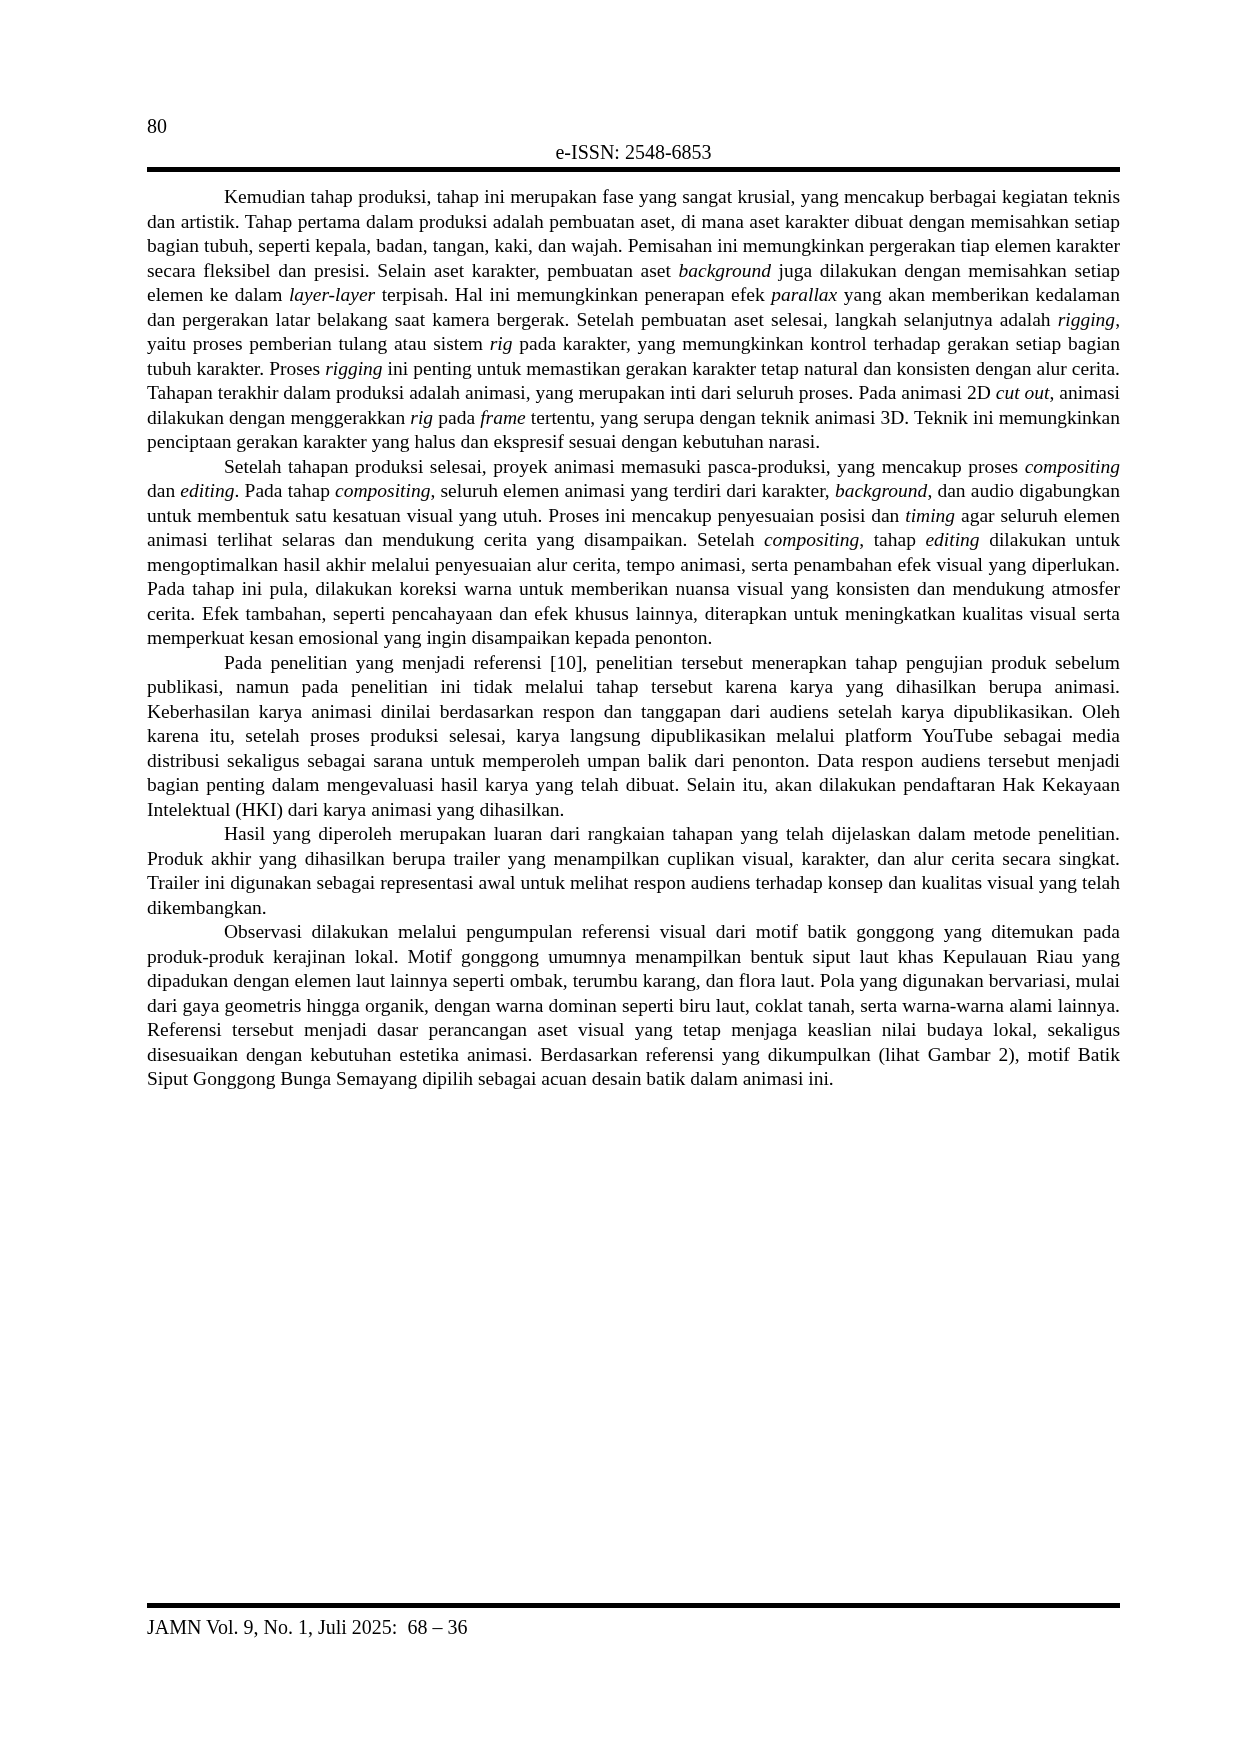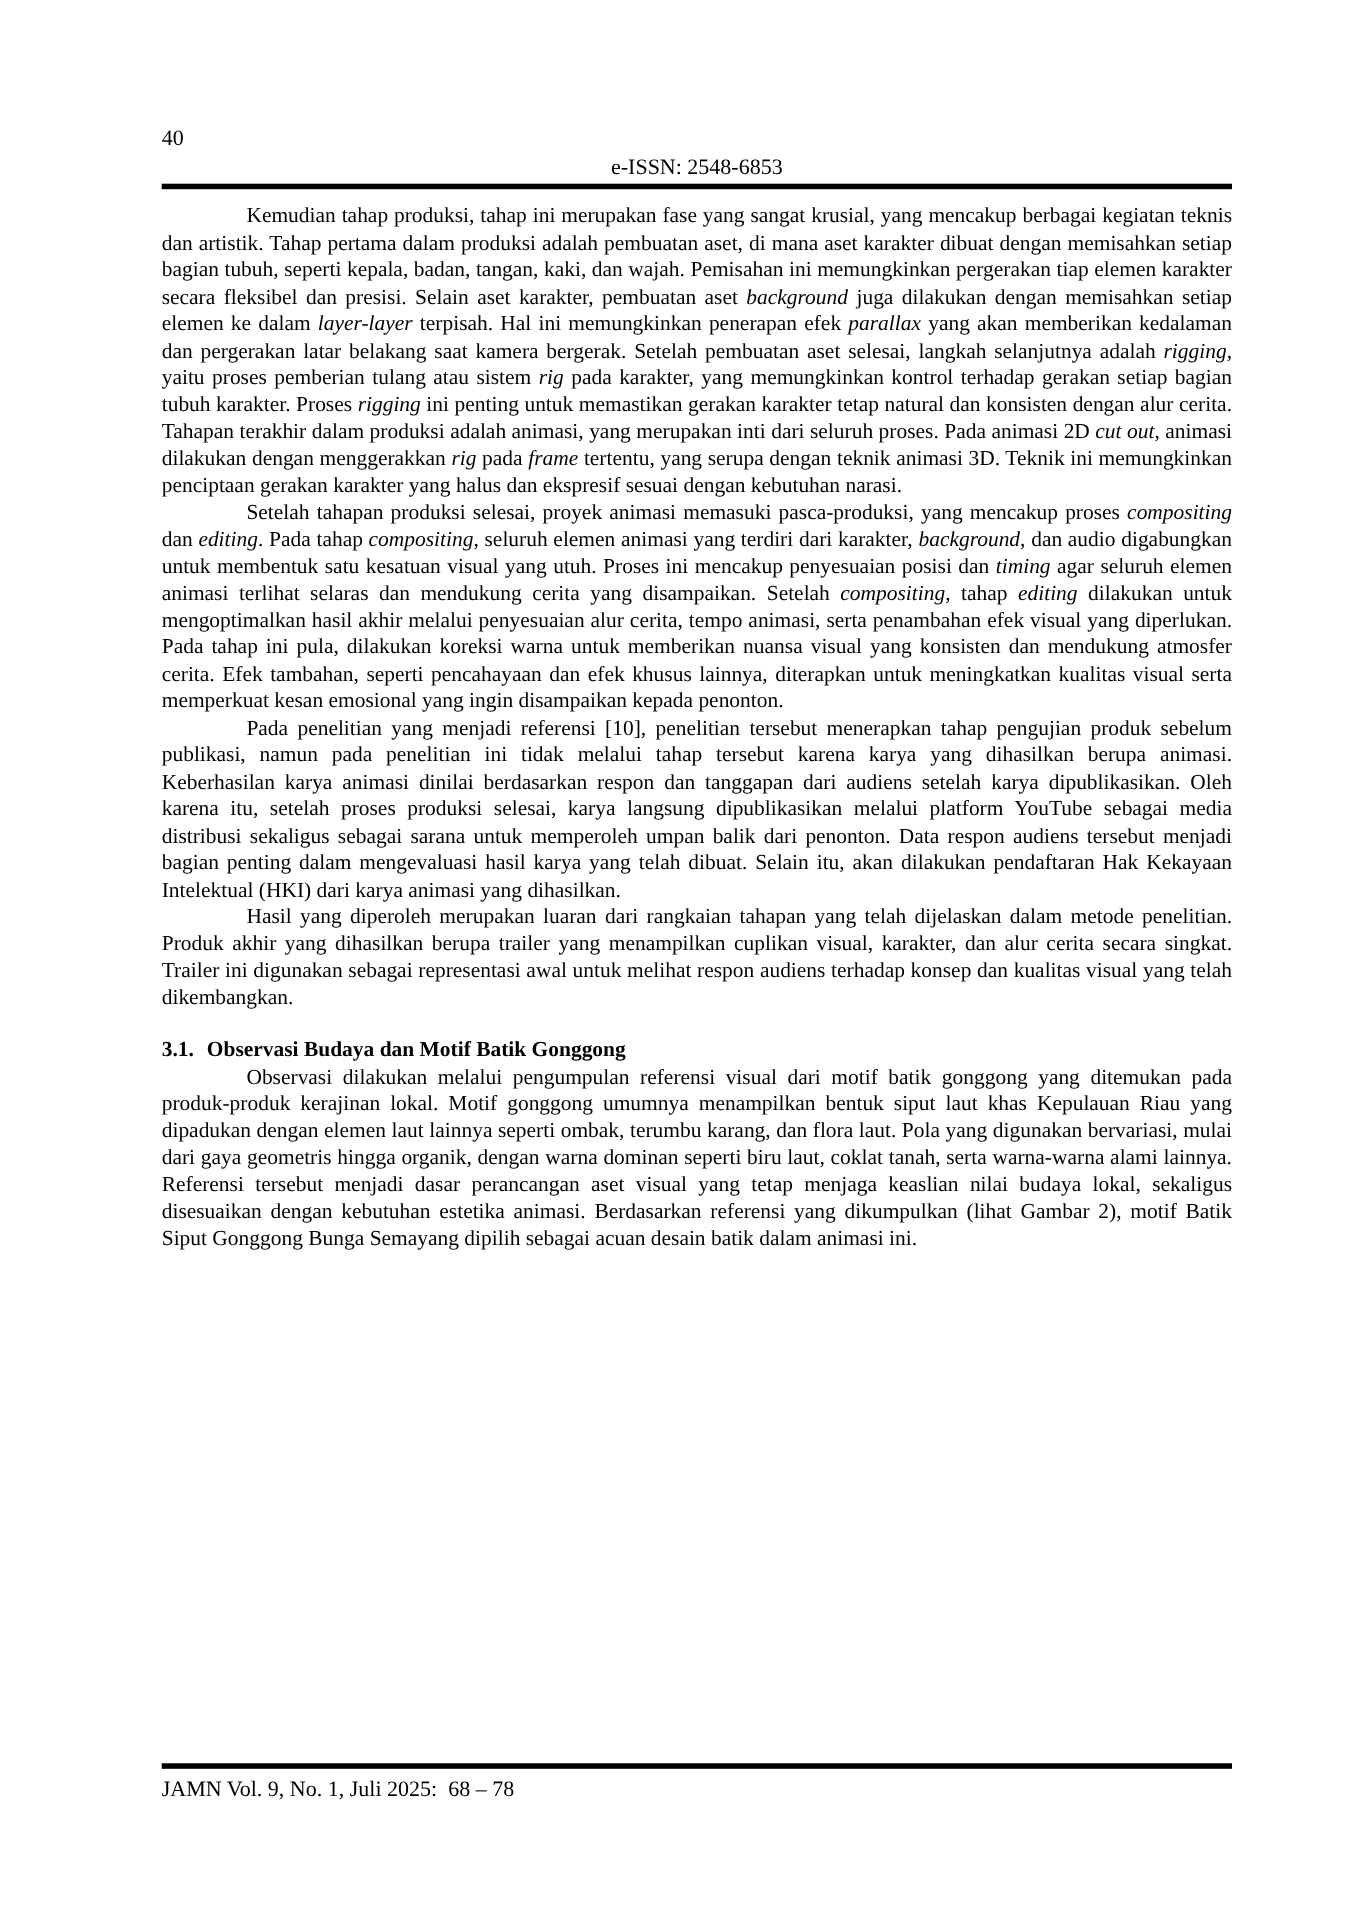--- a/index.html
+++ b/index.html
@@ -62,28 +62,27 @@
     top: 1615px;
     font-size: 20px;
     line-height: 25px;
     white-space: pre;
   }
 </style>
 </head>
 <body>
 
 <div class="page">
-  <div class="page-number">40</div>
+  <div class="page-number">80</div>
   <div class="issn">e-ISSN: 2548-6853</div>
   <div class="rule header-rule"></div>
 
   <div class="doc-body" id="doc-body">
       <p class="para indent"><span>Kemudian tahap produksi, tahap ini merupakan fase yang sangat krusial, yang mencakup berbagai kegiatan teknis dan artistik. Tahap pertama dalam produksi adalah pembuatan aset, di mana aset karakter dibuat dengan memisahkan setiap bagian tubuh, seperti kepala, badan, tangan, kaki, dan wajah. Pemisahan ini memungkinkan pergerakan tiap elemen karakter secara fleksibel dan presisi. Selain aset karakter, pembuatan aset </span><em>background</em><span> juga dilakukan dengan memisahkan setiap elemen ke dalam </span><em>layer-layer</em><span> terpisah. Hal ini memungkinkan penerapan efek </span><em>parallax</em><span> yang akan memberikan kedalaman dan pergerakan latar belakang saat kamera bergerak. Setelah pembuatan aset selesai, langkah selanjutnya adalah </span><em>rigging</em><span>, yaitu proses pemberian tulang atau sistem </span><em>rig</em><span> pada karakter, yang memungkinkan kontrol terhadap gerakan setiap bagian tubuh karakter. Proses </span><em>rigging</em><span> ini penting untuk memastikan gerakan karakter tetap natural dan konsisten dengan alur cerita. Tahapan terakhir dalam produksi adalah animasi, yang merupakan inti dari seluruh proses. Pada animasi 2D </span><em>cut out</em><span>, animasi dilakukan dengan menggerakkan </span><em>rig</em><span> pada </span><em>frame</em><span> tertentu, yang serupa dengan teknik animasi 3D. Teknik ini memungkinkan penciptaan gerakan karakter yang halus dan ekspresif sesuai dengan kebutuhan narasi.</span></p>
       <p class="para indent"><span>Setelah tahapan produksi selesai, proyek animasi memasuki pasca-produksi, yang mencakup proses </span><em>compositing</em><span> dan </span><em>editing</em><span>. Pada tahap </span><em>compositing</em><span>, seluruh elemen animasi yang terdiri dari karakter, </span><em>background</em><span>, dan audio digabungkan untuk membentuk satu kesatuan visual yang utuh. Proses ini mencakup penyesuaian posisi dan </span><em>timing</em><span> agar seluruh elemen animasi terlihat selaras dan mendukung cerita yang disampaikan. Setelah </span><em>compositing</em><span>, tahap </span><em>editing</em><span> dilakukan untuk mengoptimalkan hasil akhir melalui penyesuaian alur cerita, tempo animasi, serta penambahan efek visual yang diperlukan. Pada tahap ini pula, dilakukan koreksi warna untuk memberikan nuansa visual yang konsisten dan mendukung atmosfer cerita. Efek tambahan, seperti pencahayaan dan efek khusus lainnya, diterapkan untuk meningkatkan kualitas visual serta memperkuat kesan emosional yang ingin disampaikan kepada penonton.</span></p>
       <p class="para indent"><span>Pada penelitian yang menjadi referensi [10], penelitian tersebut menerapkan tahap pengujian produk sebelum publikasi, namun pada penelitian ini tidak melalui tahap tersebut karena karya yang dihasilkan berupa animasi. Keberhasilan karya animasi dinilai berdasarkan respon dan tanggapan dari audiens setelah karya dipublikasikan. Oleh karena itu, setelah proses produksi selesai, karya langsung dipublikasikan melalui platform YouTube sebagai media distribusi sekaligus sebagai sarana untuk memperoleh umpan balik dari penonton. Data respon audiens tersebut menjadi bagian penting dalam mengevaluasi hasil karya yang telah dibuat. Selain itu, akan dilakukan pendaftaran Hak Kekayaan Intelektual (HKI) dari karya animasi yang dihasilkan.</span></p>
       <p class="para indent"><span>Hasil yang diperoleh merupakan luaran dari rangkaian tahapan yang telah dijelaskan dalam metode penelitian. Produk akhir yang dihasilkan berupa trailer yang menampilkan cuplikan visual, karakter, dan alur cerita secara singkat. Trailer ini digunakan sebagai representasi awal untuk melihat respon audiens terhadap konsep dan kualitas visual yang telah dikembangkan.</span></p>
-      <p class="heading h2"><span class="hnum">3.1.</span><span>Observasi Budaya dan Motif Batik Gonggong</span></p>
       <p class="para indent"><span>Observasi dilakukan melalui pengumpulan referensi visual dari motif batik gonggong yang ditemukan pada produk-produk kerajinan lokal. Motif gonggong umumnya menampilkan bentuk siput laut khas Kepulauan Riau yang dipadukan dengan elemen laut lainnya seperti ombak, terumbu karang, dan flora laut. Pola yang digunakan bervariasi, mulai dari gaya geometris hingga organik, dengan warna dominan seperti biru laut, coklat tanah, serta warna-warna alami lainnya. Referensi tersebut menjadi dasar perancangan aset visual yang tetap menjaga keaslian nilai budaya lokal, sekaligus disesuaikan dengan kebutuhan estetika animasi. Berdasarkan referensi yang dikumpulkan (lihat Gambar 2), motif Batik Siput Gonggong Bunga Semayang dipilih sebagai acuan desain batik dalam animasi ini.</span></p>
     </div>
 
   <div class="rule footer-rule"></div>
-  <div class="footer-text">JAMN Vol. 9, No. 1, Juli 2025:  68 – 78</div>
+  <div class="footer-text">JAMN Vol. 9, No. 1, Juli 2025:  68 – 36</div>
 </div>
 
 </body></html>

